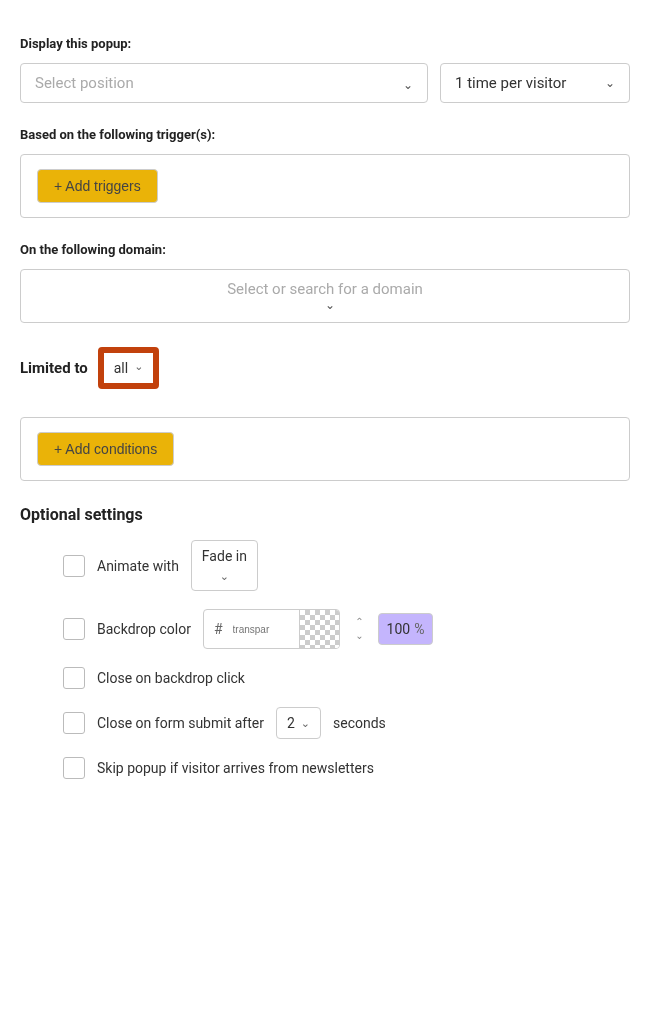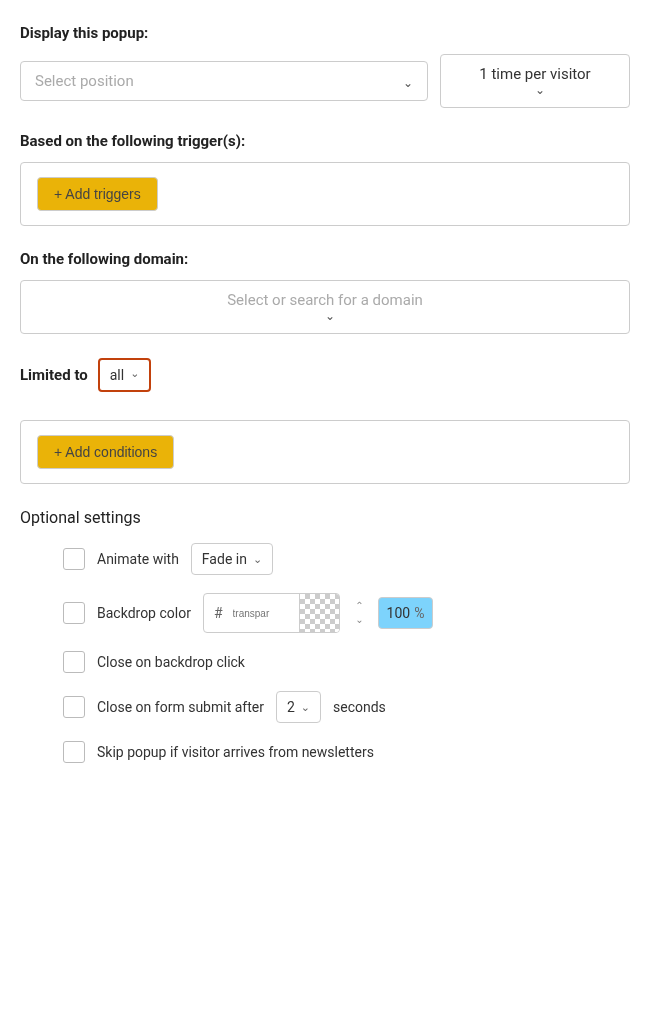--- a/index.html
+++ b/index.html
@@ -17,23 +17,24 @@
       padding: 24px 20px;
       font-size: 15px;
     }
 
     .section {
       margin-bottom: 24px;
     }
 
     .section-label {
       font-weight: 700;
-      font-size: 15px;
+      font-size: 13px;
       margin-bottom: 12px;
       color: #222;
+      margin-top: 12px;
     }
 
     .row {
       display: flex;
       gap: 12px;
       align-items: center;
     }
 
     .select-box {
       display: flex;
@@ -44,21 +45,20 @@
       padding: 10px 14px;
       background: #ffffff;
       cursor: pointer;
       color: #aaaaaa;
       font-size: 15px;
       user-select: none;
     }
 
     .select-box.has-value {
       color: #333333;
-      flex-direction: column;
     }
 
     .select-box .chevron {
       font-size: 12px;
       color: #555;
       margin-left: 10px;
     }
 
     .select-position {
       flex: 1;
@@ -107,40 +107,40 @@
 
     .limited-label {
       font-weight: 700;
       font-size: 15px;
       color: #222;
     }
 
     .select-small {
       display: inline-flex;
       align-items: flex-start;
-      border: 2px solid #c2410c;
+      border: 6px solid #c2410c;
       border-radius: 4px;
       padding: 7px 10px;
       background: #fff;
       cursor: pointer;
       font-size: 14px;
       color: #333;
       gap: 6px;
     }
 
     .conditions-box {
       border: 1px solid #cccccc;
       border-radius: 4px;
       padding: 14px 16px;
       display: flex;
       align-items: center;
     }
 
     .optional-title {
-      font-weight: 400;
+      font-weight: 700;
       font-size: 16px;
       color: #222;
       margin-bottom: 16px;
     }
 
     .option-row {
       display: flex;
       align-items: center;
       gap: 12px;
       margin-bottom: 18px;
@@ -166,20 +166,21 @@
       display: inline-flex;
       align-items: center;
       border: 1px solid #cccccc;
       border-radius: 4px;
       padding: 7px 10px;
       background: #fff;
       cursor: pointer;
       font-size: 14px;
       color: #333;
       gap: 6px;
+      flex-direction: column;
     }
 
     .backdrop-row {
       display: flex;
       align-items: center;
       gap: 8px;
     }
 
     .color-input-group {
       display: flex;
@@ -231,21 +232,21 @@
       font-size: 10px;
       line-height: 1;
     }
 
     .opacity-input-group {
       display: flex;
       align-items: center;
       border: 1px solid #cccccc;
       border-radius: 4px;
       padding: 7px 8px;
-      background: #7dd3fc;
+      background: #c4b5fd;
       font-size: 14px;
       color: #333;
       gap: 4px;
     }
 
     .percent-sign {
       color: #666;
       font-size: 14px;
     }
 

